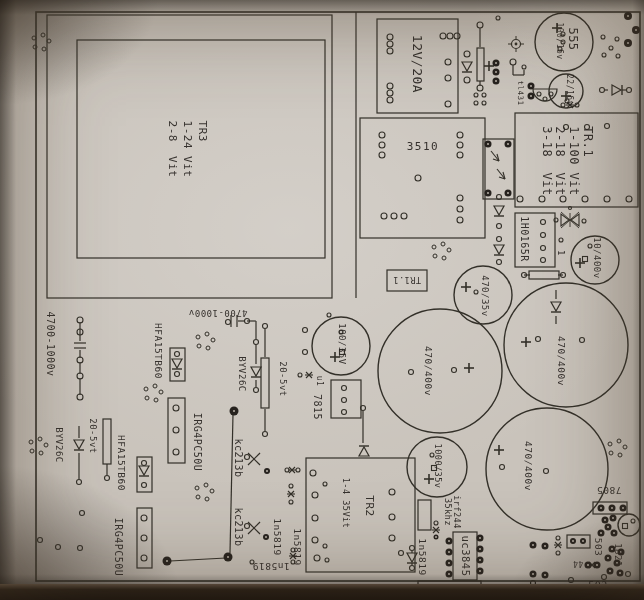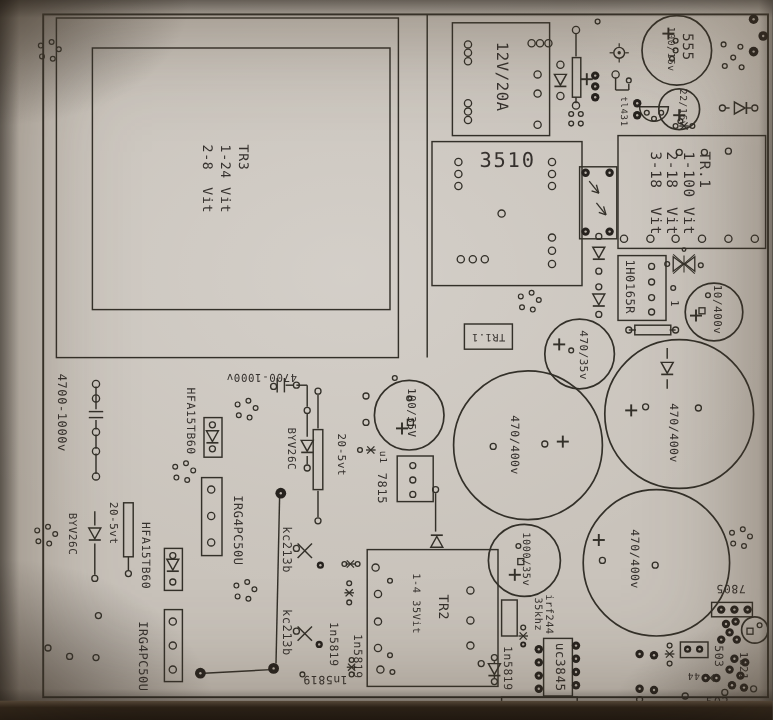--- a/index.html
+++ b/index.html
@@ -575,21 +575,21 @@
         <span class="lbl" style="left: 573px; top: 39px; font-size: 12px; --r: 90deg; letter-spacing: 0.5px;">555</span>
         <span class="lbl" style="left: 569px; top: 90px; font-size: 8px; --r: 90deg; letter-spacing: 0.5px;">22/16v</span>
         <span class="lbl" style="left: 520px; top: 93px; font-size: 7.5px; --r: 90deg; letter-spacing: 0.5px;">tl431</span>
         <span class="lbl" style="left: 566px; top: 161px; font-size: 12px; --r: 90deg; line-height: 1.15; letter-spacing: 0.5px;">TR.1
 1-100 Vit
 2-18  Vit
 3-18  Vit</span>
         <span class="lbl" style="left: 524px; top: 239px; font-size: 10px; --r: 90deg; letter-spacing: 0.5px;">1H0165R</span>
         <span class="lbl" style="left: 561px; top: 253px; font-size: 9px; --r: 90deg; letter-spacing: 0.5px;">1</span>
         <span class="lbl" style="left: 597px; top: 258px; font-size: 9px; --r: 90deg; letter-spacing: 0.5px;">10/400v</span>
-        <span class="lbl" style="left: 423px; top: 134px; font-size: 17px; --r: 0deg; letter-spacing: 1.5px;">3510</span>
+        <span class="lbl" style="left: 423px; top: 147px; font-size: 11px; --r: 0deg; letter-spacing: 1.5px;">3510</span>
         <span class="lbl" style="left: 407px; top: 280px; font-size: 8.5px; --r: 180deg; letter-spacing: 0.5px;">TR1.1</span>
         <span class="lbl" style="left: 485px; top: 296px; font-size: 9px; --r: 90deg; letter-spacing: 0.5px;">470/35v</span>
         <span class="lbl" style="left: 428px; top: 371px; font-size: 9.5px; --r: 90deg; letter-spacing: 0.5px;">470/400v</span>
         <span class="lbl" style="left: 561px; top: 361px; font-size: 9.5px; --r: 90deg; letter-spacing: 0.5px;">470/400v</span>
         <span class="lbl" style="left: 528px; top: 466px; font-size: 9.5px; --r: 90deg; letter-spacing: 0.5px;">470/400v</span>
         <span class="lbl" style="left: 342px; top: 344px; font-size: 9px; --r: 90deg; letter-spacing: 0.5px;">100/35V</span>
         <span class="lbl" style="left: 319px; top: 381px; font-size: 8px; --r: 90deg; letter-spacing: 0.5px;">u1</span>
         <span class="lbl" style="left: 317px; top: 407px; font-size: 10px; --r: 90deg; letter-spacing: 0.5px;">7815</span>
         <span class="lbl" style="left: 369px; top: 506px; font-size: 11px; --r: 90deg; letter-spacing: 0.5px;">TR2</span>
         <span class="lbl" style="left: 346px; top: 503px; font-size: 8.5px; --r: 90deg; letter-spacing: 0.5px;">1-4 35Vit</span>

